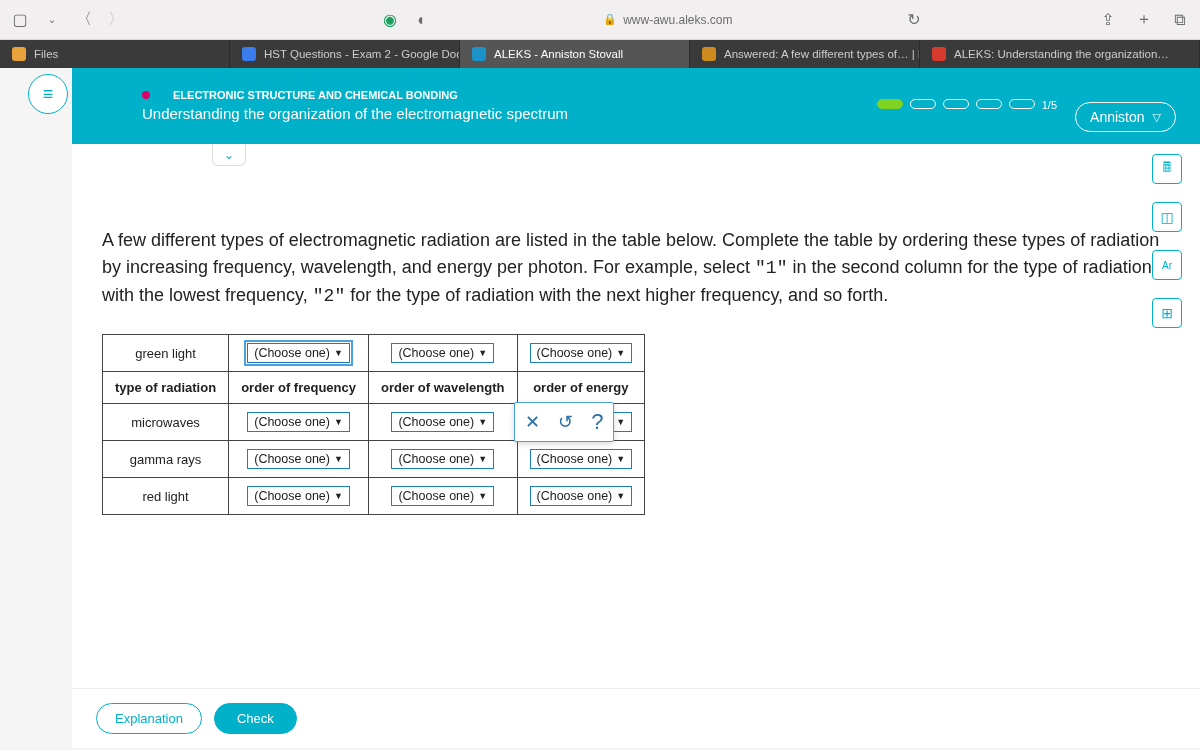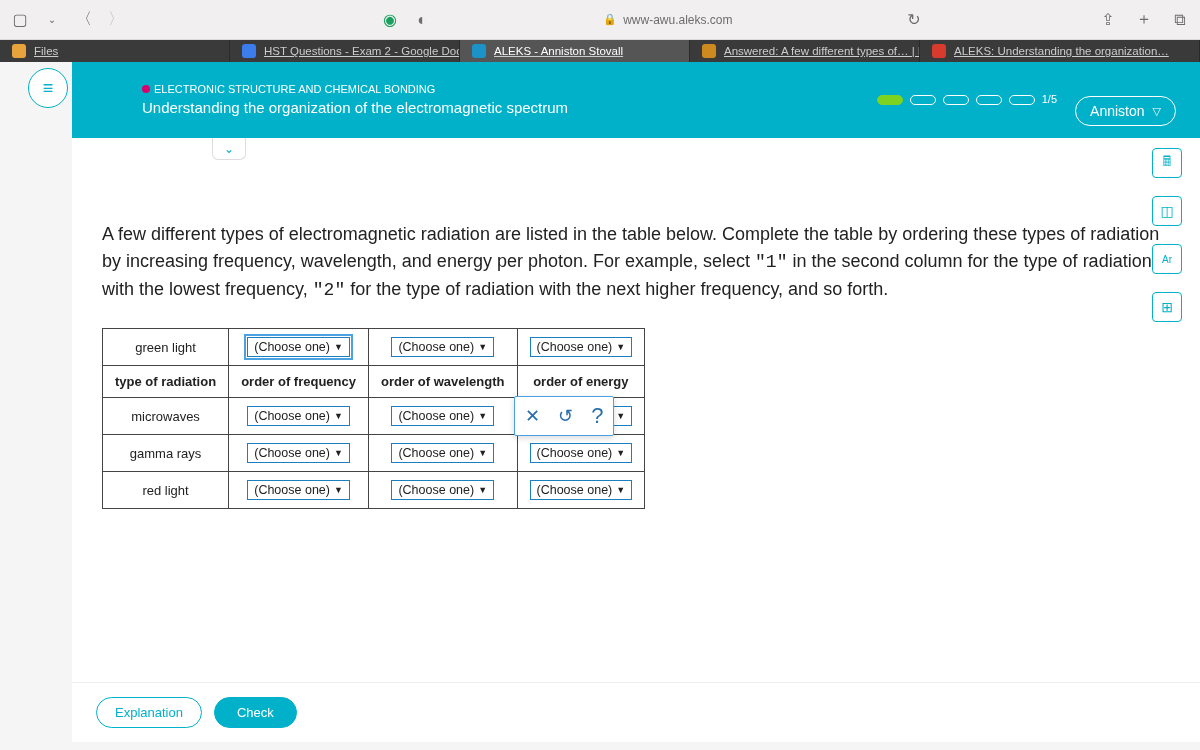--- a/index.html
+++ b/index.html
@@ -36,27 +36,26 @@
     align-items: center;
     justify-content: center;
     gap: 6px;
     color: #6d6d6d;
     font-size: 12px;
   }
   .url-bar .lock { font-size: 11px; }
   .right-icons { display: flex; gap: 16px; align-items: center; }
   
   .tab-strip {
-    height: 22px;
+    height: 28px;
     background: #3a3a3a;
     display: flex;
     align-items: stretch;
     font-size: 11.5px;
     color: #ccc;
-    text-decoration: underline;
   }
   .tab {
     flex: 0 0 230px;
     display: flex;
     align-items: center;
     gap: 8px;
     padding: 0 12px;
     border-right: 1px solid #2a2a2a;
     overflow: hidden;
     white-space: nowrap;
@@ -102,25 +101,25 @@
   .topic-header {
     background: #00b1c9;
     color: #fff;
     padding: 10px 24px 12px 70px;
     position: relative;
     display: flex;
     align-items: center;
     justify-content: space-between;
   }
   .topic-header .left-block { display: flex; flex-direction: column; gap: 4px; }
-  .breadcrumb-row { display: flex; align-items: center; gap: 4px; font-size: 11px; }
+  .breadcrumb-row { display: flex; align-items: center; gap: 23px; font-size: 11px; font-weight: bold; }
   .magenta-dot { width: 8px; height: 8px; border-radius: 50%; background: #d9006c; }
   .topic-title { font-size: 15px; }
   .header-right { display: flex; align-items: center; gap: 18px; }
-  .progress-pills { display: flex; gap: 7px; align-items: flex-end; }
+  .progress-pills { display: flex; gap: 7px; align-items: flex-start; }
   .pill { width: 26px; height: 10px; border: 1px solid #fff; border-radius: 5px; }
   .pill.filled { background: #7ed321; border-color: #7ed321; }
   .progress-text { font-size: 11px; color: #fff; }
   .user-chip {
     border: 1px solid #fff;
     border-radius: 18px;
     padding: 6px 14px;
     display: flex;
     align-items: center;
     gap: 8px;

